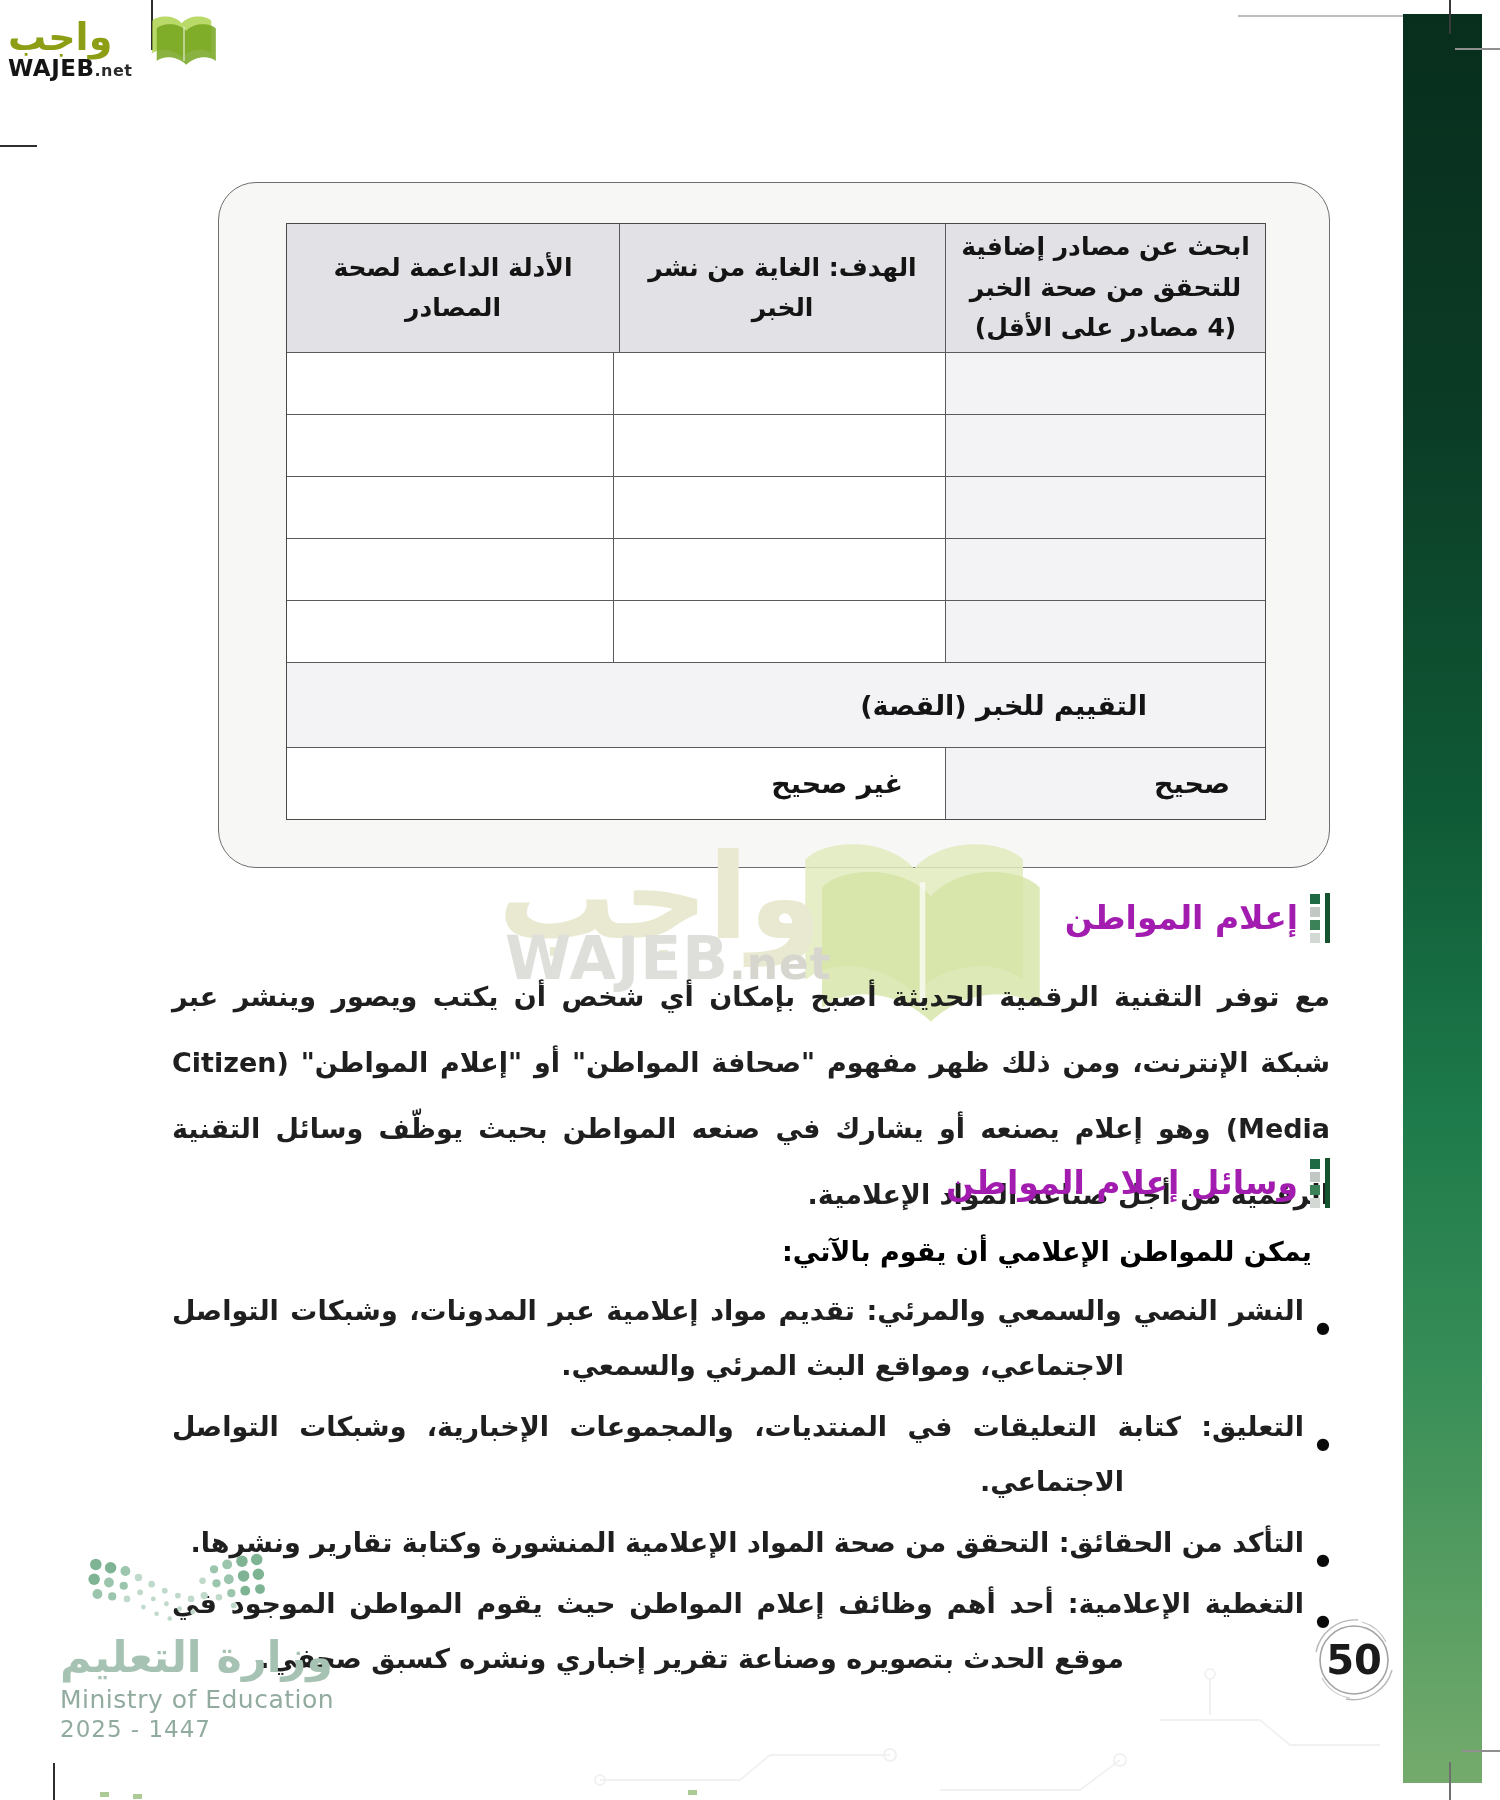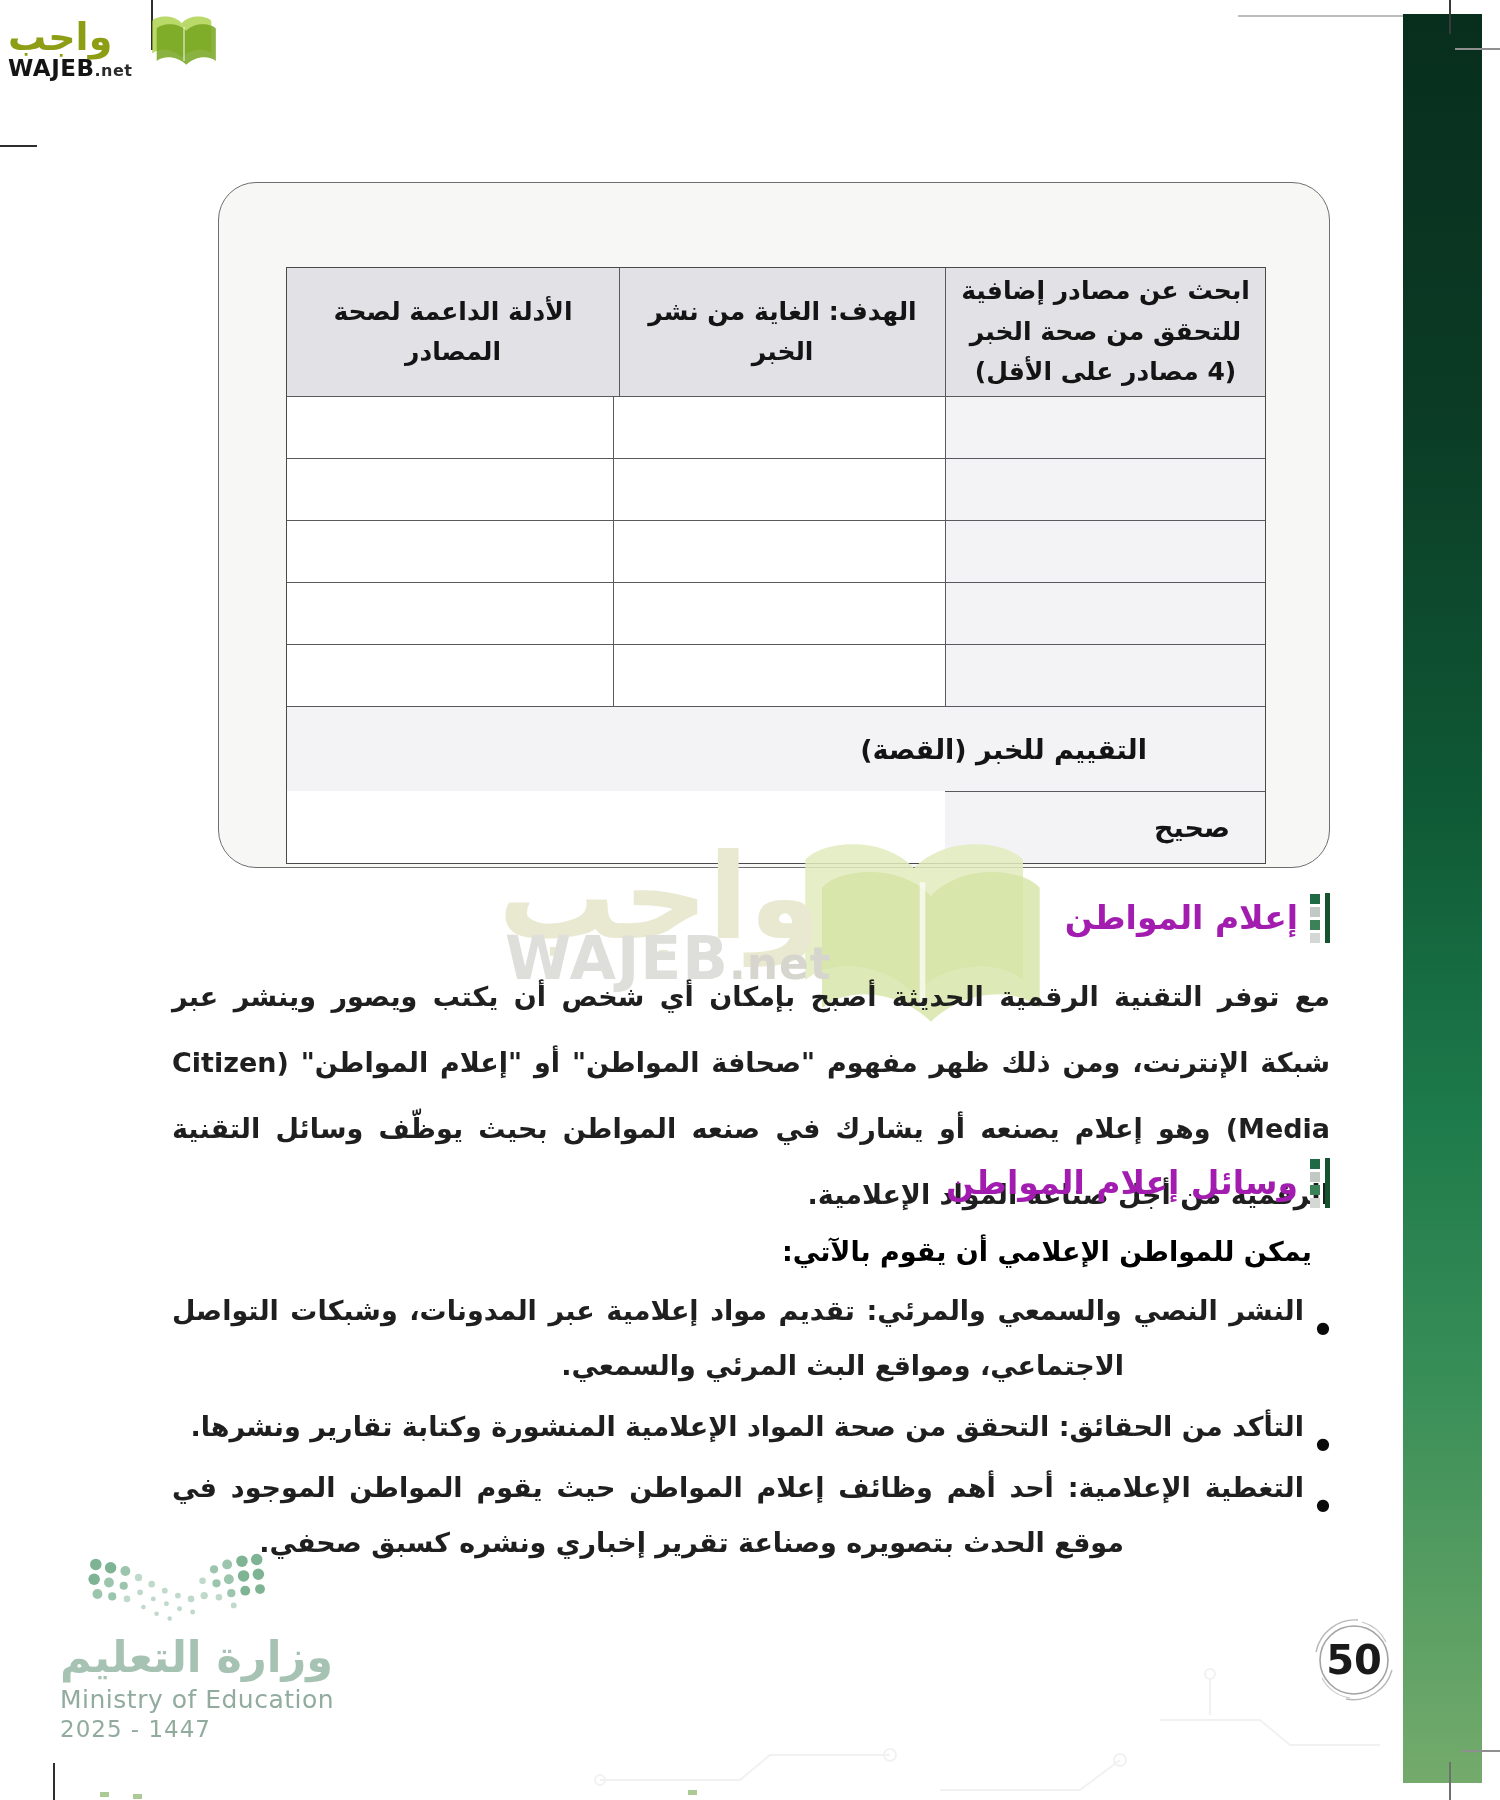--- a/index.html
+++ b/index.html
@@ -30,21 +30,21 @@
   .dl-top-h2  { left:1455px; top:48px;  width:45px;  height:1.5px; background:#8f8f8f; }
   .dl-bot-h   { left:1462px; top:1750px; width:38px; height:1.5px; background:#8f8f8f; }
   .dl-bot-v   { left:1449px; top:1762px; width:1.5px; height:38px; background:#6f6f6f; }
 
   
   .panel { position:absolute; left:218px; top:182px; width:1112px; height:686px;
     background:#f7f7f6; border:1.5px solid #6e6e6e; border-radius:38px; z-index:1; }
 
   
   .wtable { position:absolute; left:67px; top:40px; width:980px; direction:rtl;
-    border:1.5px solid #4a4a4a; background:#fff;margin-top:44px; }
+    border:1.5px solid #4a4a4a; background:#fff; }
   .trow { display:flex; }
   .trow + .trow .cell { border-top:1px solid #5a5a5e;text-align:right; }
   .cell { border-left:1px solid #5a5a5e; }
   .cell:last-child { border-left:none; }
   .c1 { width:320px; } .c2 { width:332px; } .c3 { flex:1; }
   .th { height:128px; background:#e2e2e6; display:flex; align-items:center; justify-content:center;
         text-align:center; font-weight:bold; font-size:25px; line-height:1.62; color:#141414; padding:0 10px; }
   .trow.empty .cell { height:62px; background:#fff; }
   .trow.empty .c1 { background:#f3f3f5; }
   .ceval { width:100%; height:85px; background:#f3f3f5; display:flex; align-items:center;
@@ -181,20 +181,21 @@
       <div class="trow empty">
           <div class="cell c1"></div>
           <div class="cell c2"></div>
           <div class="cell c3"></div>
         </div>
       <div class="trow">
         <div class="cell ceval">التقييم للخبر (القصة)</div>
       </div>
       <div class="trow">
         <div class="cell cv1">صحيح</div>
+        <div class="cell cv2">غير صحيح</div>
       </div>
     </div>
   </div>
 
   
   <div class="wm">
     <svg class="wm-book" viewBox="0 0 120 95">
       <path d="M57 20 C46 8 24 10 18 17 L18 60 C28 52 46 54 57 65 C68 54 86 52 96 60 L96 17 C90 10 68 8 57 20 Z" fill="#e2ebbd" opacity="0.85"></path>
       <path d="M63 30 C52 18 30 20 24 27 L24 70 C34 62 52 64 63 75 C74 64 92 62 102 70 L102 27 C96 20 74 18 63 30 Z" fill="#d5e3a4" opacity="0.8"></path>
       <path d="M60 25 L60 70" stroke="#ffffff" stroke-width="2" opacity="0.7"></path>
@@ -230,20 +231,21 @@
             <i></i>
             <i></i>
             <i></i>
           </span>
       </span>
       <span class="title">وسائل إعلام المواطن</span>
     </div>
     <div class="intro">يمكن للمواطن الإعلامي أن يقوم بالآتي:</div>
     <ul class="bullets">
       <li>النشر النصي والسمعي والمرئي: تقديم مواد إعلامية عبر المدونات، وشبكات التواصل الاجتماعي، ومواقع البث المرئي والسمعي.</li>
+      <li>التعليق: كتابة التعليقات في المنتديات، والمجموعات الإخبارية، وشبكات التواصل الاجتماعي.</li>
       <li>التأكد من الحقائق: التحقق من صحة المواد الإعلامية المنشورة وكتابة تقارير ونشرها.</li>
       <li>التغطية الإعلامية: أحد أهم وظائف إعلام المواطن حيث يقوم المواطن الموجود في موقع الحدث بتصويره وصناعة تقرير إخباري ونشره كسبق صحفي.</li>
     </ul>
   </div>
 
   
   <div class="ministry">
     <svg viewBox="0 0 235 95">
       <g fill="#7eb394">
         <circle cx="18" cy="20" r="7"></circle>

